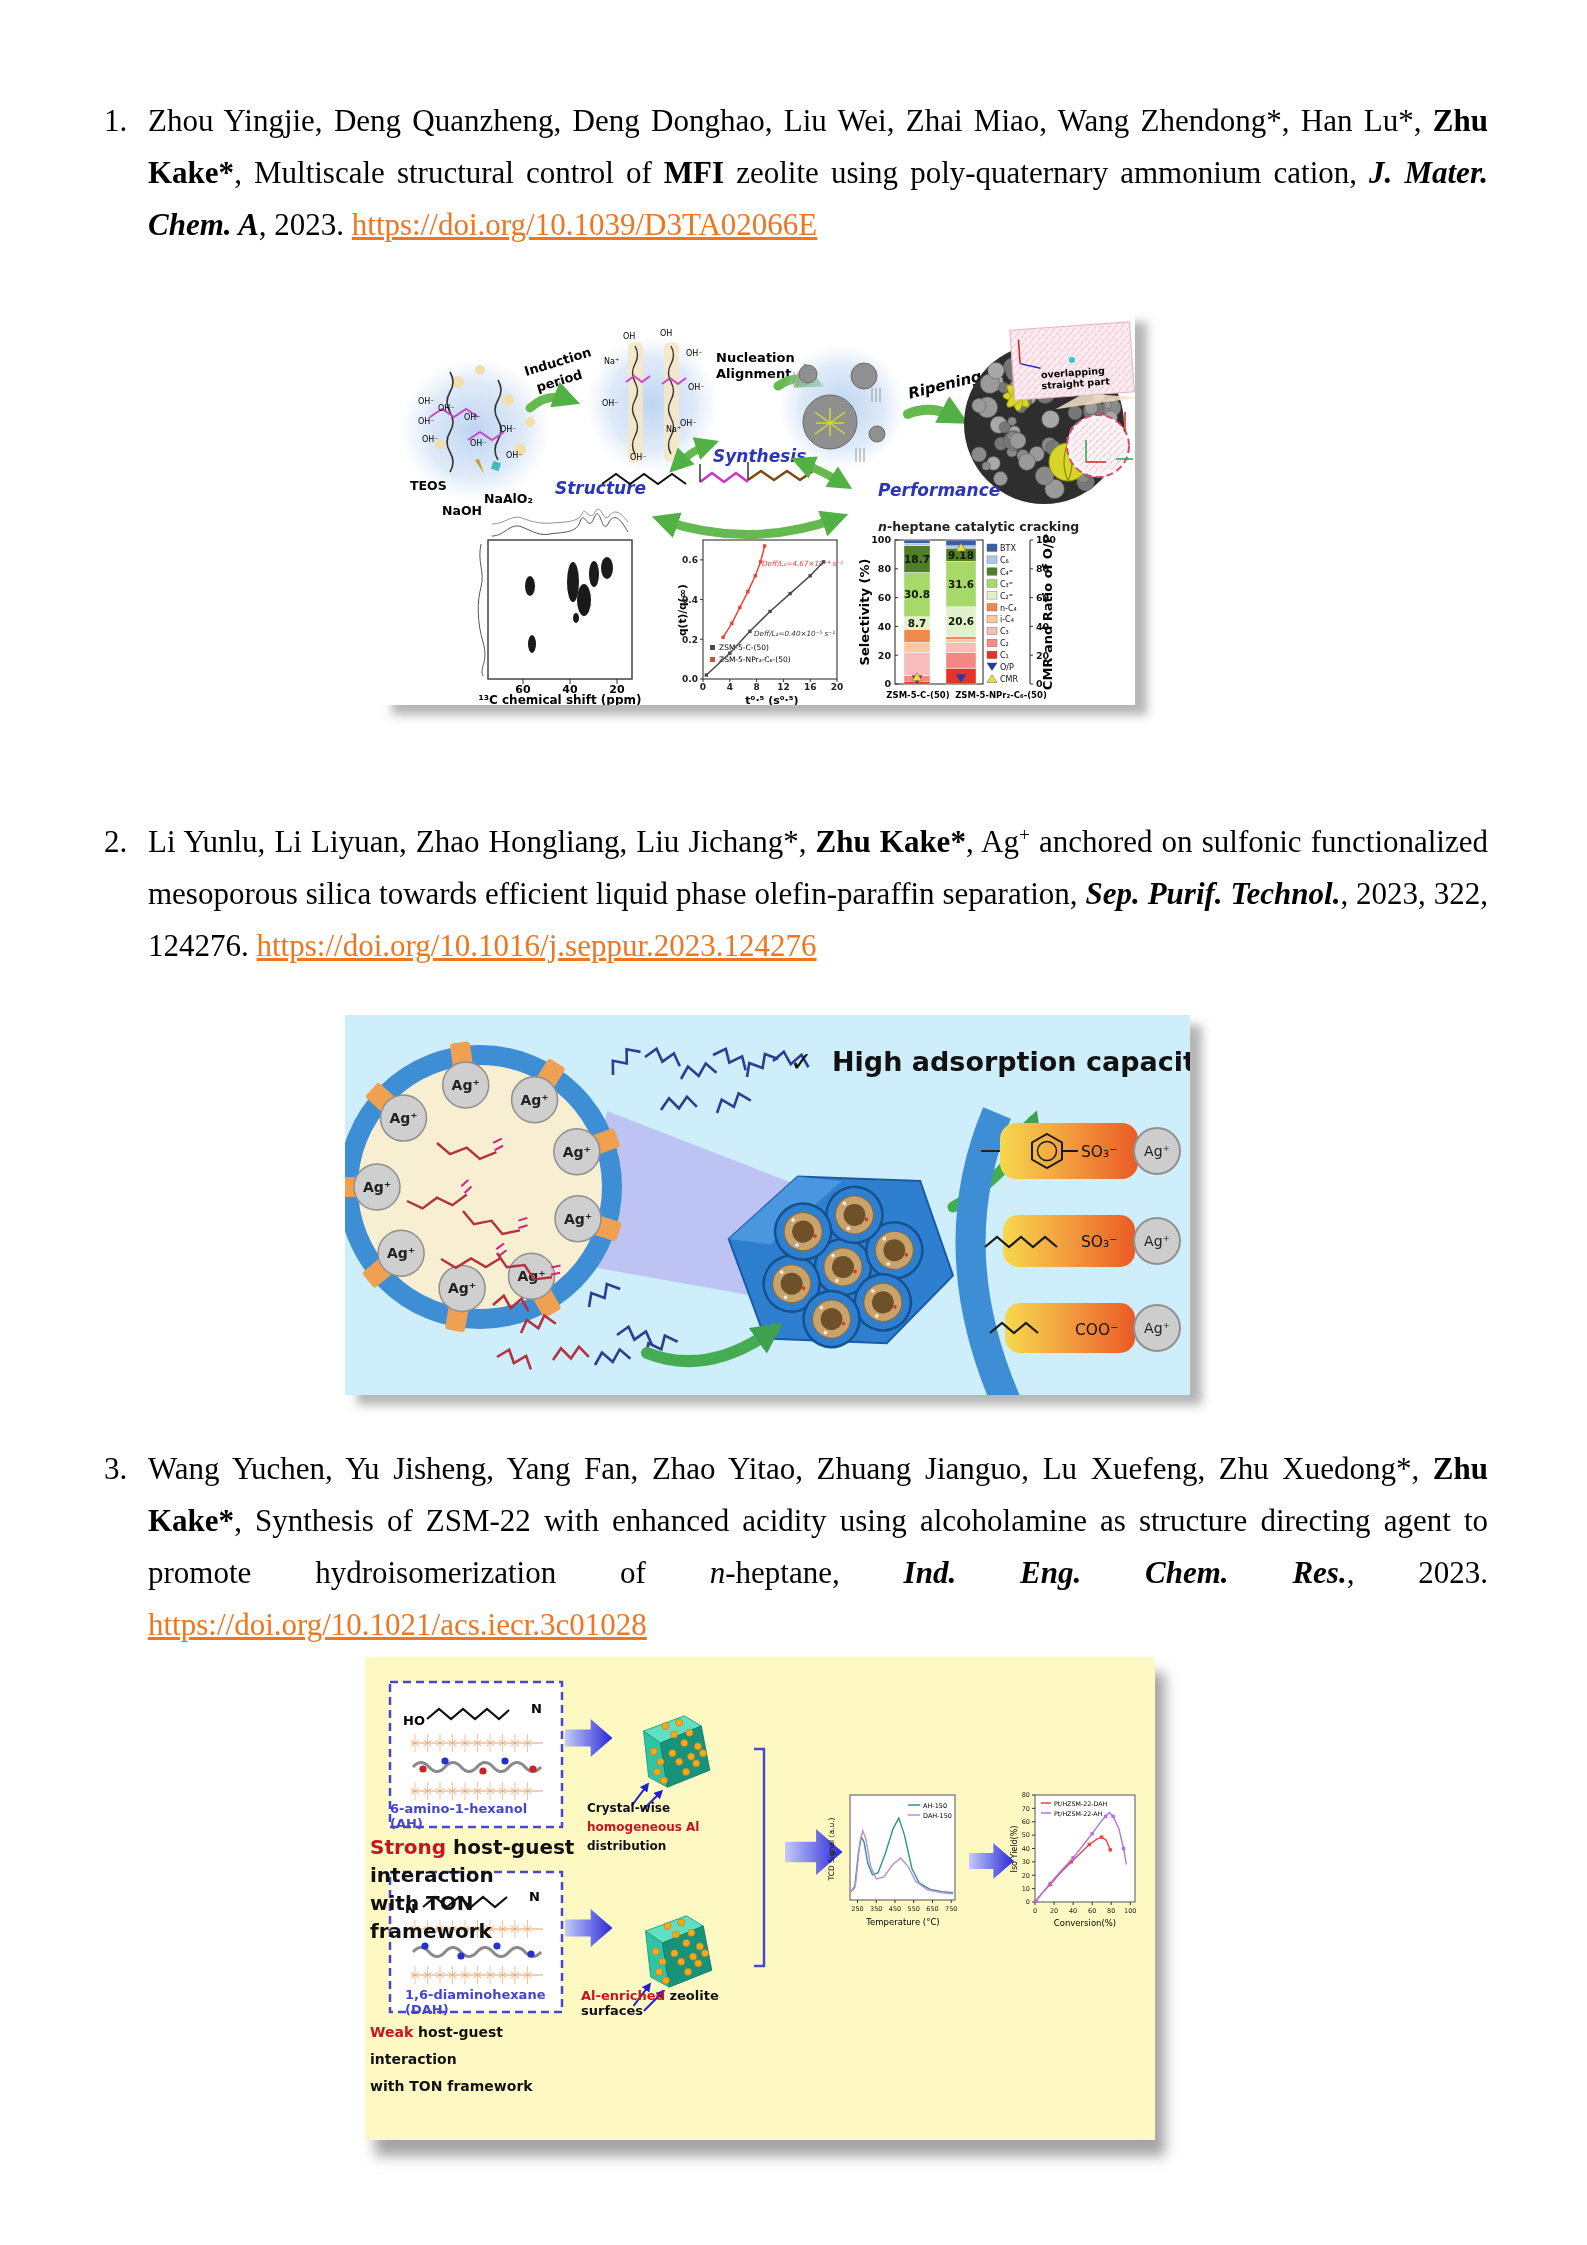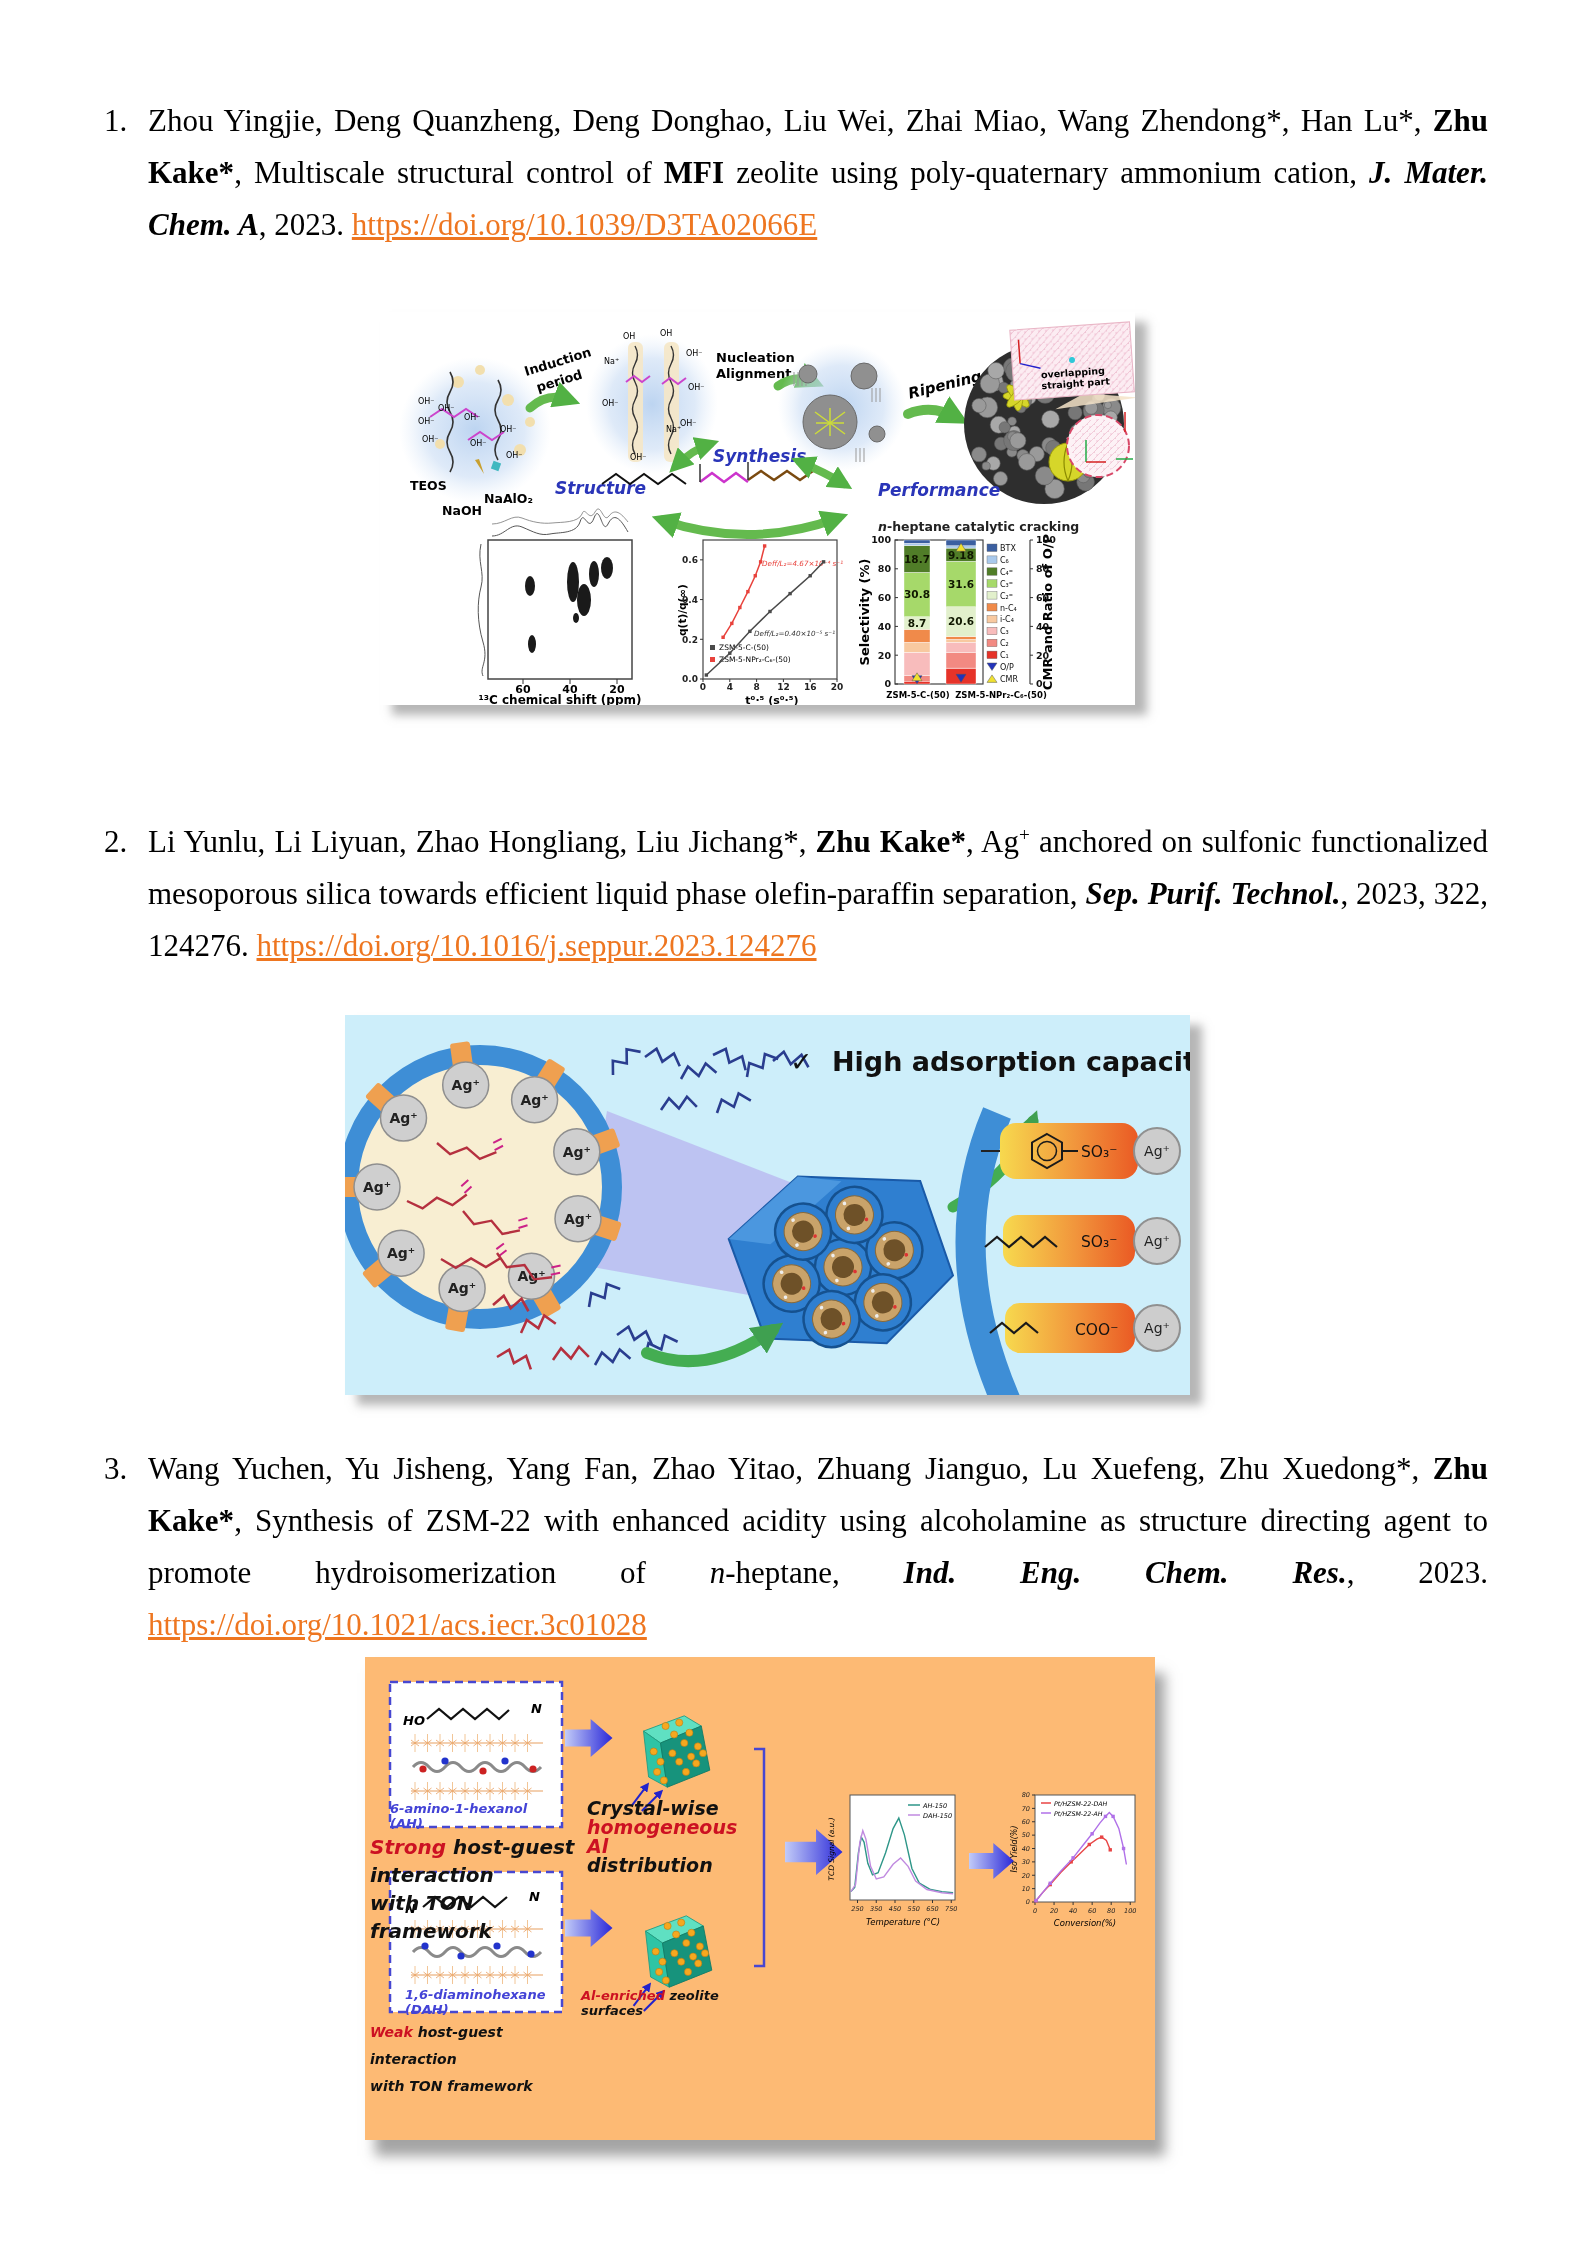--- a/index.html
+++ b/index.html
@@ -11,22 +11,22 @@
   .ref b{font-weight:bold;}
   .ref .bi{font-weight:bold;font-style:italic;}
   .ref i{font-style:italic;}
   .ref sup{font-size:0.62em;vertical-align:super;line-height:0;}
   a.doi{color:#ee7620;text-decoration:underline;cursor:pointer;}
   .fig{position:absolute;overflow:hidden;}
   #fig1{left:380px;top:312px;width:755px;height:393px;background:#fff;
         box-shadow:12px 10px 9px rgba(110,110,110,.5);}
   #fig2{left:345px;top:1015px;width:845px;height:380px;background:#cdeefa;
         box-shadow:12px 10px 9px rgba(110,110,110,.5);}
-  #fig3{left:365px;top:1657px;width:790px;height:483px;background:#fdba74;
-        box-shadow:10px 16px 12px rgba(90,90,90,.55);font-style:italic;}
+  #fig3{left:365px;top:1657px;width:790px;height:483px;background:#fef9c3;
+        box-shadow:10px 16px 12px rgba(90,90,90,.55);}
   .fig svg{position:absolute;left:0;top:0;}
   svg text{font-family:"DejaVu Sans",sans-serif;}
   .ov{position:absolute;font-family:"DejaVu Sans",sans-serif;}
   .f2-checks{left:445px;top:24px;font-size:27px;font-weight:bold;color:#111;line-height:46px;white-space:nowrap;}
   .f2-checks .ck{display:inline-block;width:42px;}
   .f3t{font-weight:bold;text-align:left;color:#111;}
   .red{color:#cc1122;}
   .blue-lab{color:#4343d6;}
   .f3-bullets{left:472px;top:296px;width:318px;font-size:15px;font-weight:bold;color:#111;line-height:22px;}
   .brow .dia{color:#cc1122;font-size:13px;margin-right:9px;}
@@ -915,21 +915,21 @@
       <span class="red">Strong</span><span> host-guest interaction</span><br>
       <span>with TON framework</span>
     </div>
     <div class="ov f3t blue-lab" style="left:40px;top:330px;width:172px;font-size:13px">
       <span>1,6-diaminohexane (DAH)</span>
     </div>
     <div class="ov f3t" style="left:5px;top:362px;width:212px;font-size:14px;line-height:27px">
       <span class="red">Weak</span><span> host-guest interaction</span><br>
       <span>with TON framework</span>
     </div>
-    <div class="ov f3t" style="left:222px;top:142px;width:176px;font-size:19px;line-height:19px">
+    <div class="ov f3t" style="left:222px;top:142px;width:176px;font-size:12px;line-height:19px">
       <span>Crystal-wise </span><span class="red">homogeneous Al</span><br>
       <span>distribution</span>
     </div>
     <div class="ov f3t" style="left:216px;top:331px;width:190px;font-size:13px">
       <span class="red">Al-enriched</span><span> zeolite surfaces</span>
     </div>
   </div>
 </div>
 
 </body></html>

